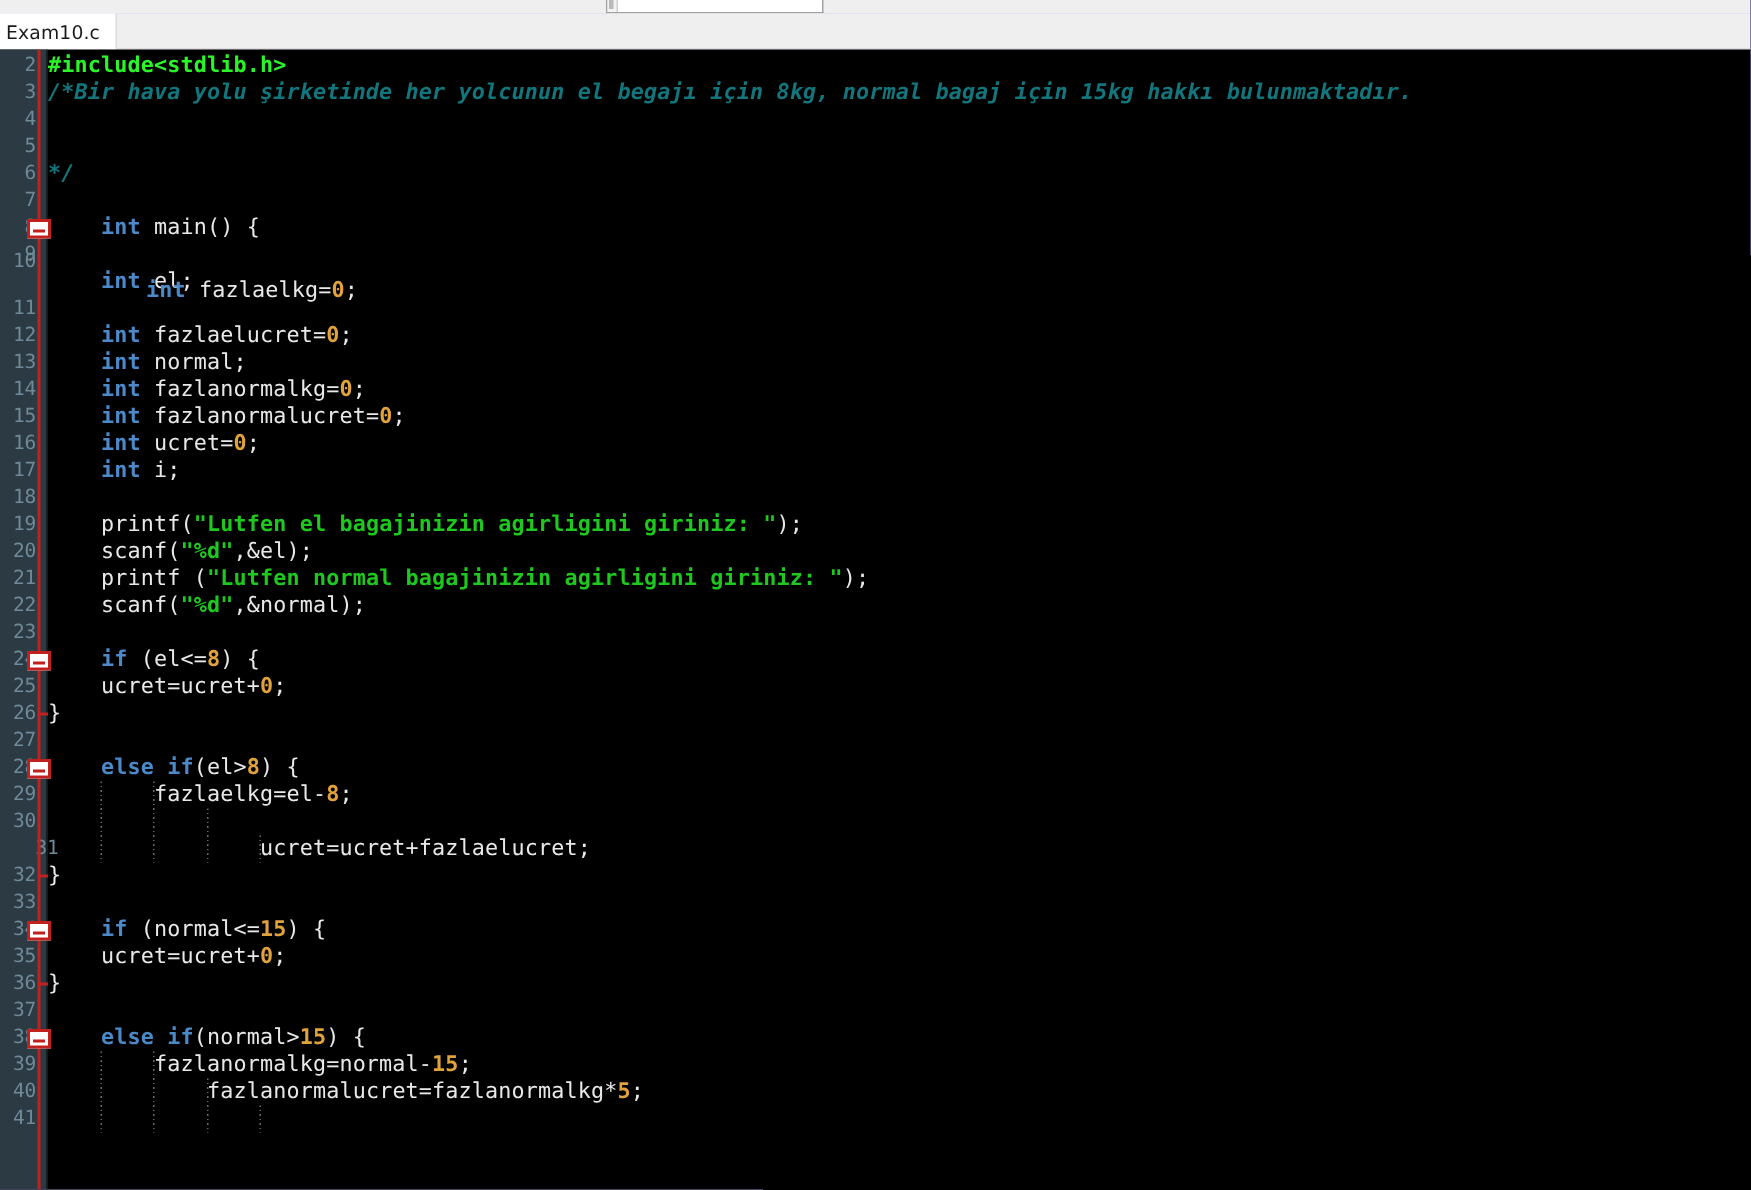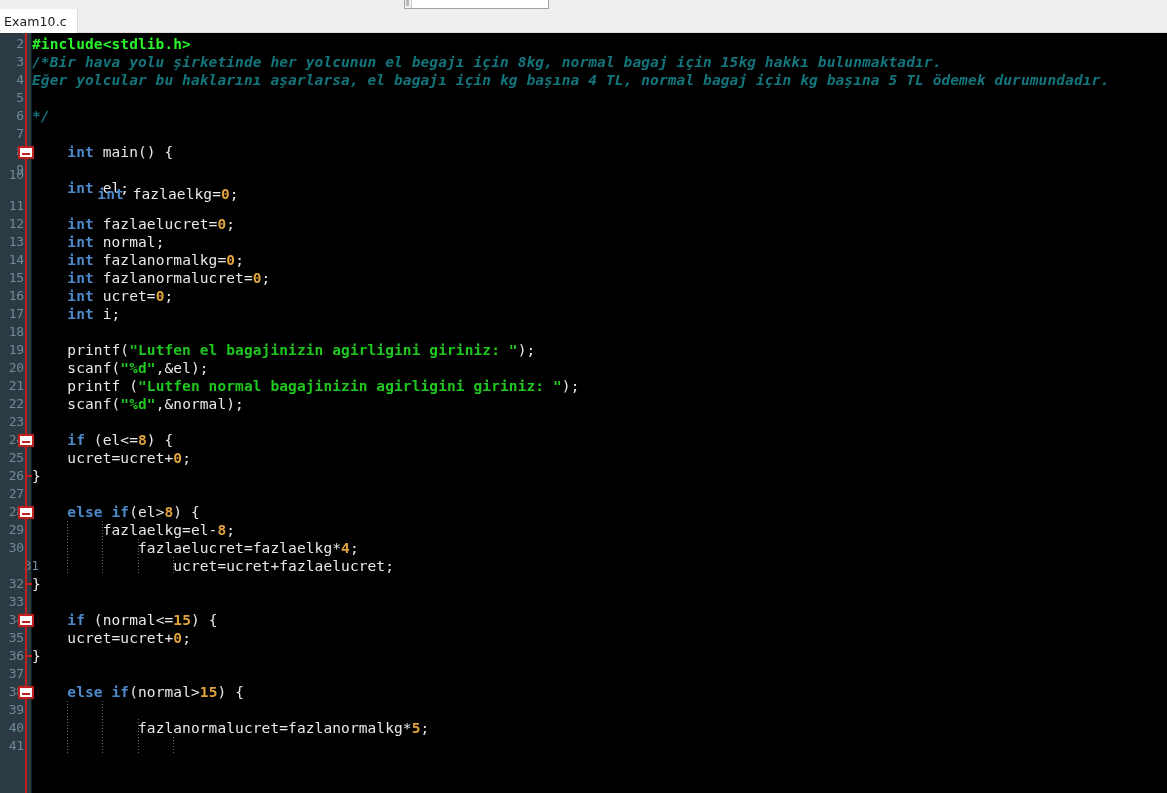--- a/index.html
+++ b/index.html
@@ -267,21 +267,20 @@
         <div class="indent-guide" style="left: 35px; top: 488px; height: 54px;"></div>
         <div class="indent-guide" style="left: 70px; top: 488px; height: 54px;"></div>
         <div class="indent-guide" style="left: 106px; top: 506px; height: 36px;"></div>
         <div class="indent-guide" style="left: 141px; top: 524px; height: 18px;"></div>
         <div class="indent-guide" style="left: 35px; top: 668px; height: 54px;"></div>
         <div class="indent-guide" style="left: 70px; top: 668px; height: 54px;"></div>
         <div class="indent-guide" style="left: 106px; top: 686px; height: 36px;"></div>
         <div class="indent-guide" style="left: 141px; top: 704px; height: 18px;"></div>
         <div class="code-line" style="top: 2px;"><span class="t-pre">#include&lt;stdlib.h&gt;</span></div>
         <div class="code-line" style="top: 20px;"><span class="t-cmt">/*Bir hava yolu şirketinde her yolcunun el begajı için 8kg, normal bagaj için 15kg hakkı bulunmaktadır.</span></div>
-        <div class="code-line" style="top: 38px;"><span class="t-cmt">Eğer yolcular bu haklarını aşarlarsa, el bagajı için kg başına 4 TL, normal bagaj için kg başına 5 TL ödemek durumundadır.</span></div>
         <div class="code-line" style="top: 74px;"><span class="t-cmt">*/</span></div>
         <div class="code-line" style="top: 92px;"></div>
         <div class="code-line" style="top: 110px;"><span class="t-punct">    </span><span class="t-kw">int</span><span class="t-id"> main() {</span></div>
         <div class="code-line" style="top: 128px;"></div>
         <div class="code-line" style="top: 146px;"><span class="t-punct">    </span><span class="t-kw">int</span><span class="t-id"> el;</span></div>
         <div class="code-line" style="top: 152px; padding-left: 30px;"><span class="t-punct">    </span><span class="t-kw">int</span><span class="t-id"> fazlaelkg=</span><span class="t-num">0</span><span class="t-id">;</span></div>
         <div class="code-line" style="top: 182px;"><span class="t-punct">    </span><span class="t-kw">int</span><span class="t-id"> fazlaelucret=</span><span class="t-num">0</span><span class="t-id">;</span></div>
         <div class="code-line" style="top: 200px;"><span class="t-punct">    </span><span class="t-kw">int</span><span class="t-id"> normal;</span></div>
         <div class="code-line" style="top: 218px;"><span class="t-punct">    </span><span class="t-kw">int</span><span class="t-id"> fazlanormalkg=</span><span class="t-num">0</span><span class="t-id">;</span></div>
         <div class="code-line" style="top: 236px;"><span class="t-punct">    </span><span class="t-kw">int</span><span class="t-id"> fazlanormalucret=</span><span class="t-num">0</span><span class="t-id">;</span></div>
@@ -292,29 +291,29 @@
         <div class="code-line" style="top: 326px;"><span class="t-punct">    </span><span class="t-id">scanf(</span><span class="t-str">"%d"</span><span class="t-id">,&amp;el);</span></div>
         <div class="code-line" style="top: 344px;"><span class="t-punct">    </span><span class="t-id">printf (</span><span class="t-str">"Lutfen normal bagajinizin agirligini giriniz: "</span><span class="t-id">);</span></div>
         <div class="code-line" style="top: 362px;"><span class="t-punct">    </span><span class="t-id">scanf(</span><span class="t-str">"%d"</span><span class="t-id">,&amp;normal);</span></div>
         <div class="code-line" style="top: 380px;"></div>
         <div class="code-line" style="top: 398px;"><span class="t-punct">    </span><span class="t-kw">if</span><span class="t-id"> (el&lt;=</span><span class="t-num">8</span><span class="t-id">) {</span></div>
         <div class="code-line" style="top: 416px;"><span class="t-punct">    </span><span class="t-id">ucret=ucret+</span><span class="t-num">0</span><span class="t-id">;</span></div>
         <div class="code-line" style="top: 434px;"><span class="t-id">}</span></div>
         <div class="code-line" style="top: 452px;"></div>
         <div class="code-line" style="top: 470px;"><span class="t-punct">    </span><span class="t-kw">else</span><span class="t-id"> </span><span class="t-kw">if</span><span class="t-id">(el&gt;</span><span class="t-num">8</span><span class="t-id">) {</span></div>
         <div class="code-line" style="top: 488px;"><span class="t-punct">        </span><span class="t-id">fazlaelkg=el-</span><span class="t-num">8</span><span class="t-id">;</span></div>
-        <div class="code-line" style="top: 506px;"><span class="t-punct">            </span><span class="t-id">fazlaelucret=fazlaelkg*</span><span class="t-num">4</span><span class="t-id">;</span></div>
         <div class="code-line" style="top: 524px;"><span class="t-punct">                </span><span class="t-id">ucret=ucret+fazlaelucret;</span></div>
         <div class="code-line" style="top: 542px;"><span class="t-id">}</span></div>
         <div class="code-line" style="top: 560px;"></div>
         <div class="code-line" style="top: 578px;"><span class="t-punct">    </span><span class="t-kw">if</span><span class="t-id"> (normal&lt;=</span><span class="t-num">15</span><span class="t-id">) {</span></div>
         <div class="code-line" style="top: 596px;"><span class="t-punct">    </span><span class="t-id">ucret=ucret+</span><span class="t-num">0</span><span class="t-id">;</span></div>
         <div class="code-line" style="top: 614px;"><span class="t-id">}</span></div>
         <div class="code-line" style="top: 632px;"></div>
         <div class="code-line" style="top: 650px;"><span class="t-punct">    </span><span class="t-kw">else</span><span class="t-id"> </span><span class="t-kw">if</span><span class="t-id">(normal&gt;</span><span class="t-num">15</span><span class="t-id">) {</span></div>
+        <div class="code-line" style="top: 668px;"><span class="t-punct">        </span><span class="t-id">fazlanormalkg=normal-</span><span class="t-num">15</span><span class="t-id">;</span></div>
         <div class="code-line" style="top: 686px;"><span class="t-punct">            </span><span class="t-id">fazlanormalucret=fazlanormalkg*</span><span class="t-num">5</span><span class="t-id">;</span></div>
         <div class="code-line" style="top: 704px;"><span class="t-punct">                </span></div>
       </div>
   <div class="fold-box" style="top: 113px;"></div>
       <div class="fold-box" style="top: 401px;"></div>
       <div class="fold-tick" style="top: 442px;"></div>
       <div class="fold-box" style="top: 473px;"></div>
       <div class="fold-tick" style="top: 550px;"></div>
       <div class="fold-box" style="top: 581px;"></div>
       <div class="fold-tick" style="top: 622px;"></div>

